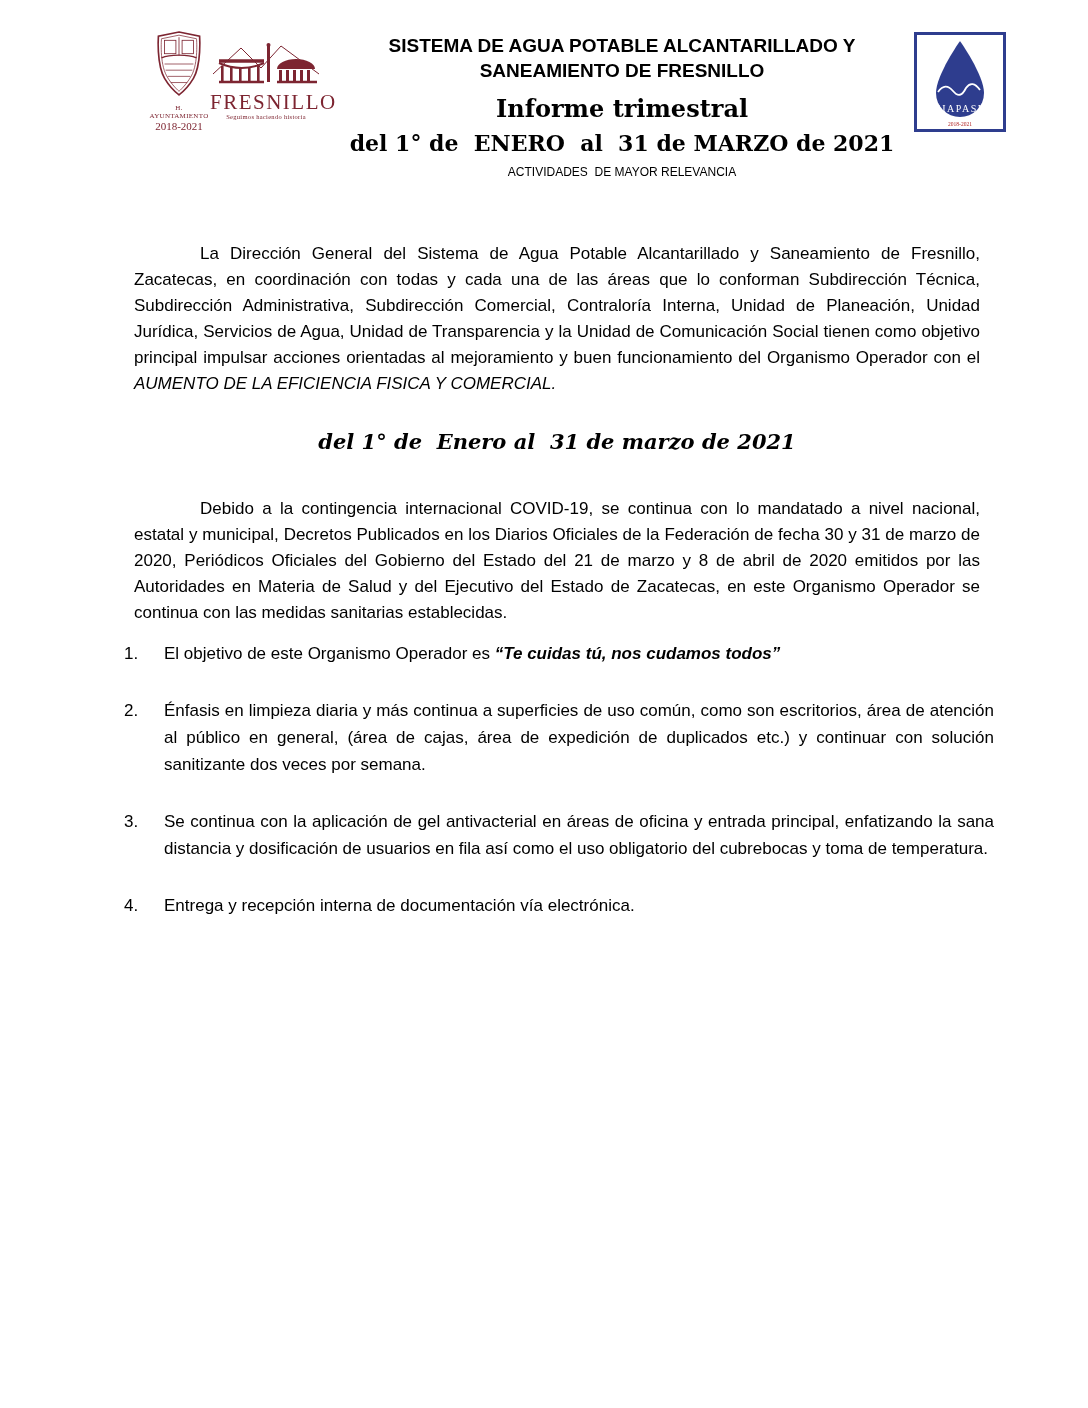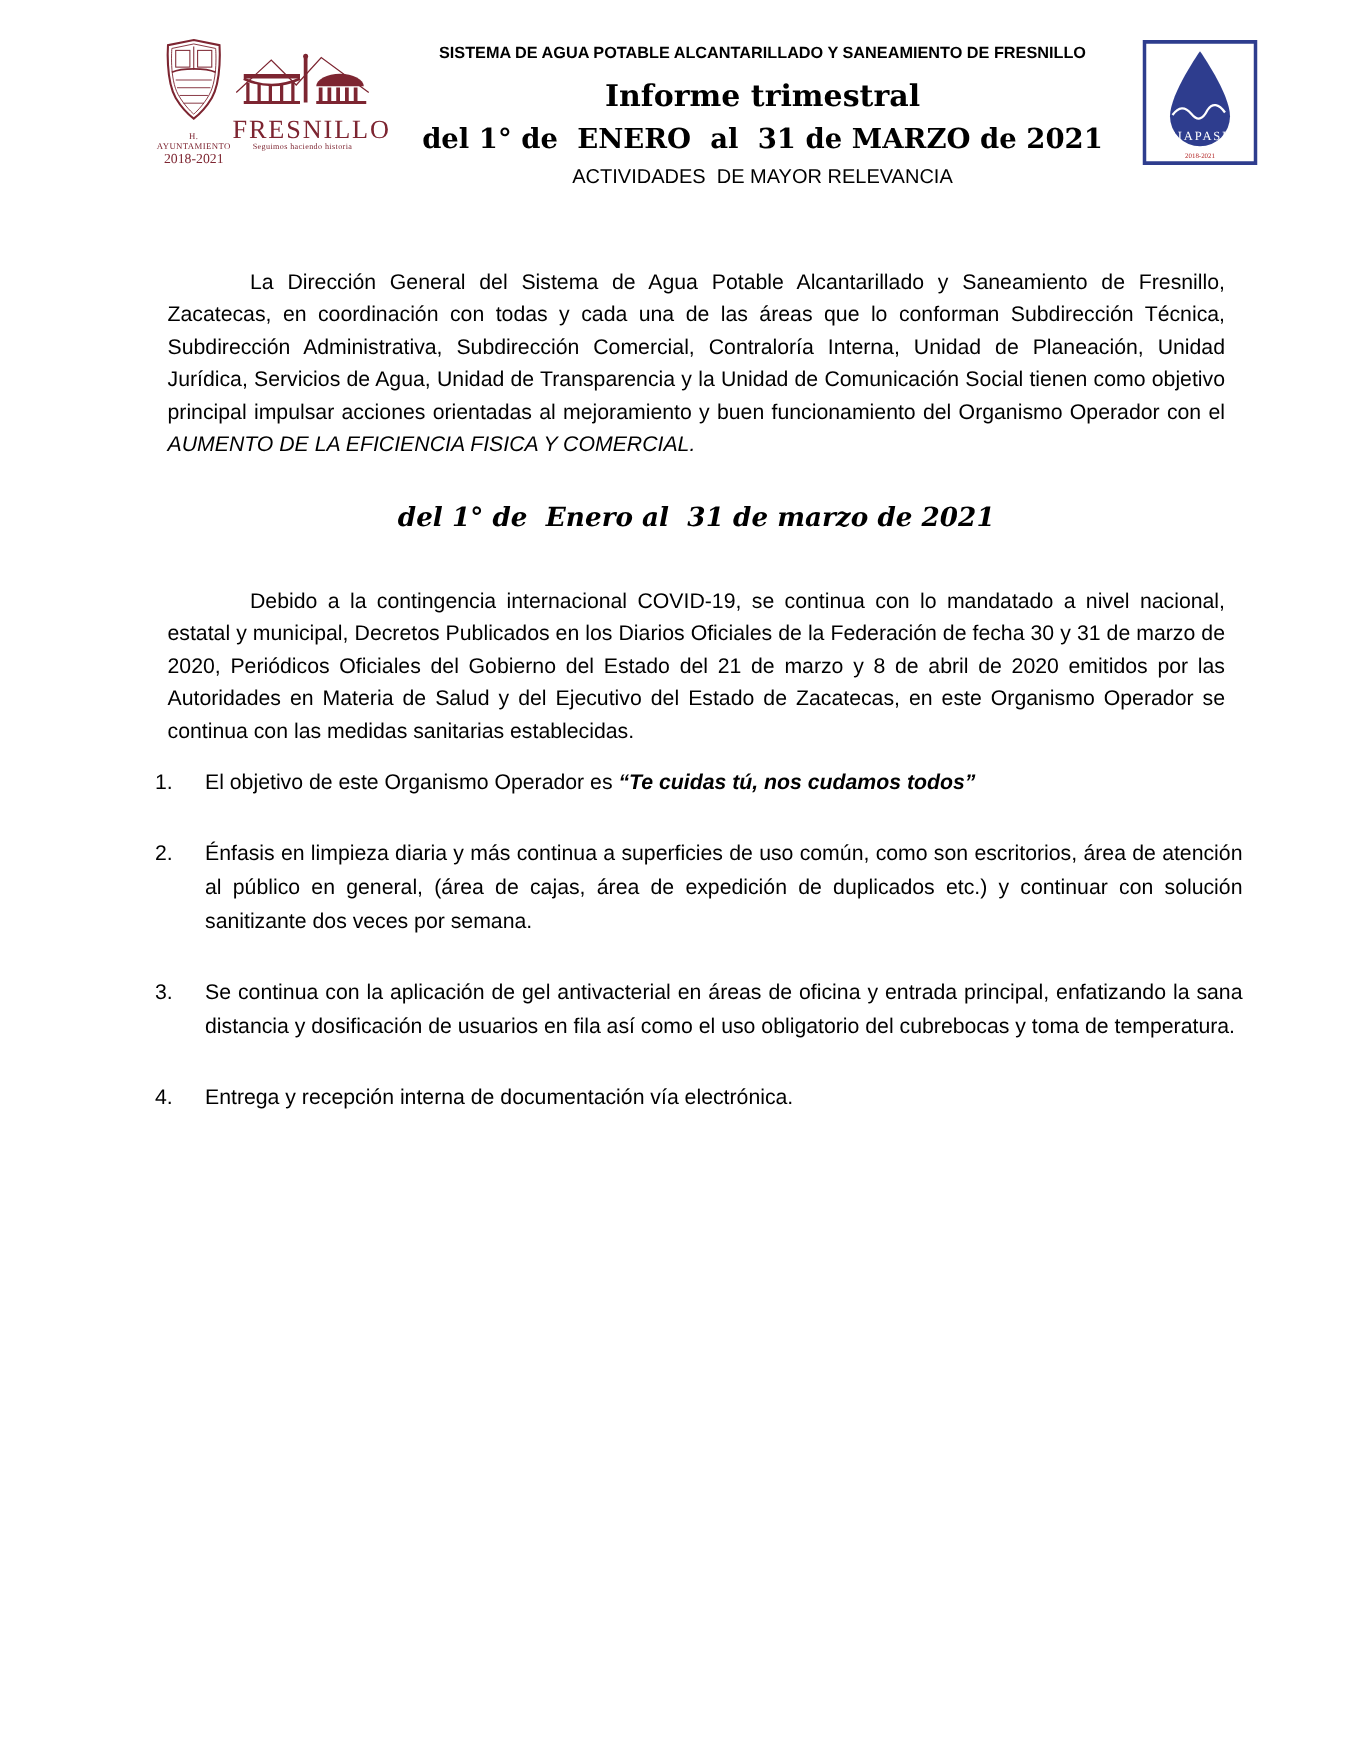--- a/index.html
+++ b/index.html
@@ -4,35 +4,35 @@
 <style>
   html,body { margin:0; padding:0; background:#ffffff; }
   body { font-family:"Liberation Sans", sans-serif; color:#000; }
   .page {
     position:relative; width:1088px; height:1408px;
     background:#ffffff; overflow:hidden; box-sizing:border-box;
   }
 
   
   .doc-header { display:flex; align-items:flex-start; margin:30px 98px 0 124px; }
-  .left-logos { display:flex; gap:0; width:182px; flex-shrink:0; }
+  .left-logos { display:flex; gap:0; width:182px; flex-shrink:0;margin-left:24px; }
   .crest { width:62px; text-align:center; }
   .crest-caption { font-family:"Liberation Serif", serif; color:#7d2531; line-height:1.15; margin-top:2px; }
   .crest-caption .l1 { font-size:7px; display:block; letter-spacing:0.3px; }
   .crest-caption .l2 { font-size:11px; display:block; }
   .fresnillo { width:112px; text-align:center; margin-top:12px; }
   .fresnillo-word { font-family:"Liberation Serif", serif; color:#7d2531; font-size:21px; letter-spacing:1.5px; line-height:1.05; margin-top:1px; }
   .fresnillo-tagline { font-family:"Liberation Serif", serif; color:#7d2531; font-size:6.5px; letter-spacing:0.3px; }
 
   .header-center { flex:1; text-align:center; padding:0 6px; }
-  .org-title { font-size:13px; font-weight:bold; line-height:1.3; margin:4px 0 0 0; }
+  .org-title { font-size:19px; font-weight:bold; line-height:1.3; margin:4px 0 0 0; }
   .script-line { font-family:"DejaVu Serif","Liberation Serif",serif; font-weight:bold; white-space:pre-wrap; }
   .script1 { font-size:24px; margin-top:11px; }
   .script2 { font-size:22px; margin-top:7px; }
-  .caps-line { font-size:16px; margin-top:9px; white-space:pre-wrap; }
+  .caps-line { font-size:12px; margin-top:9px; white-space:pre-wrap; }
 
   .siapasf { width:76px; flex-shrink:0; margin-top:2px; }
 
   
   .doc-body { margin:62px 94px 0 120px; }
   p.body { font-size:17px; line-height:26px; text-align:justify; margin:14px; }
   .indent { text-indent:66px; }
   .ital { font-style:italic; }
   .continuation { margin-top:24px; line-height:29px; }
   .period-heading {

